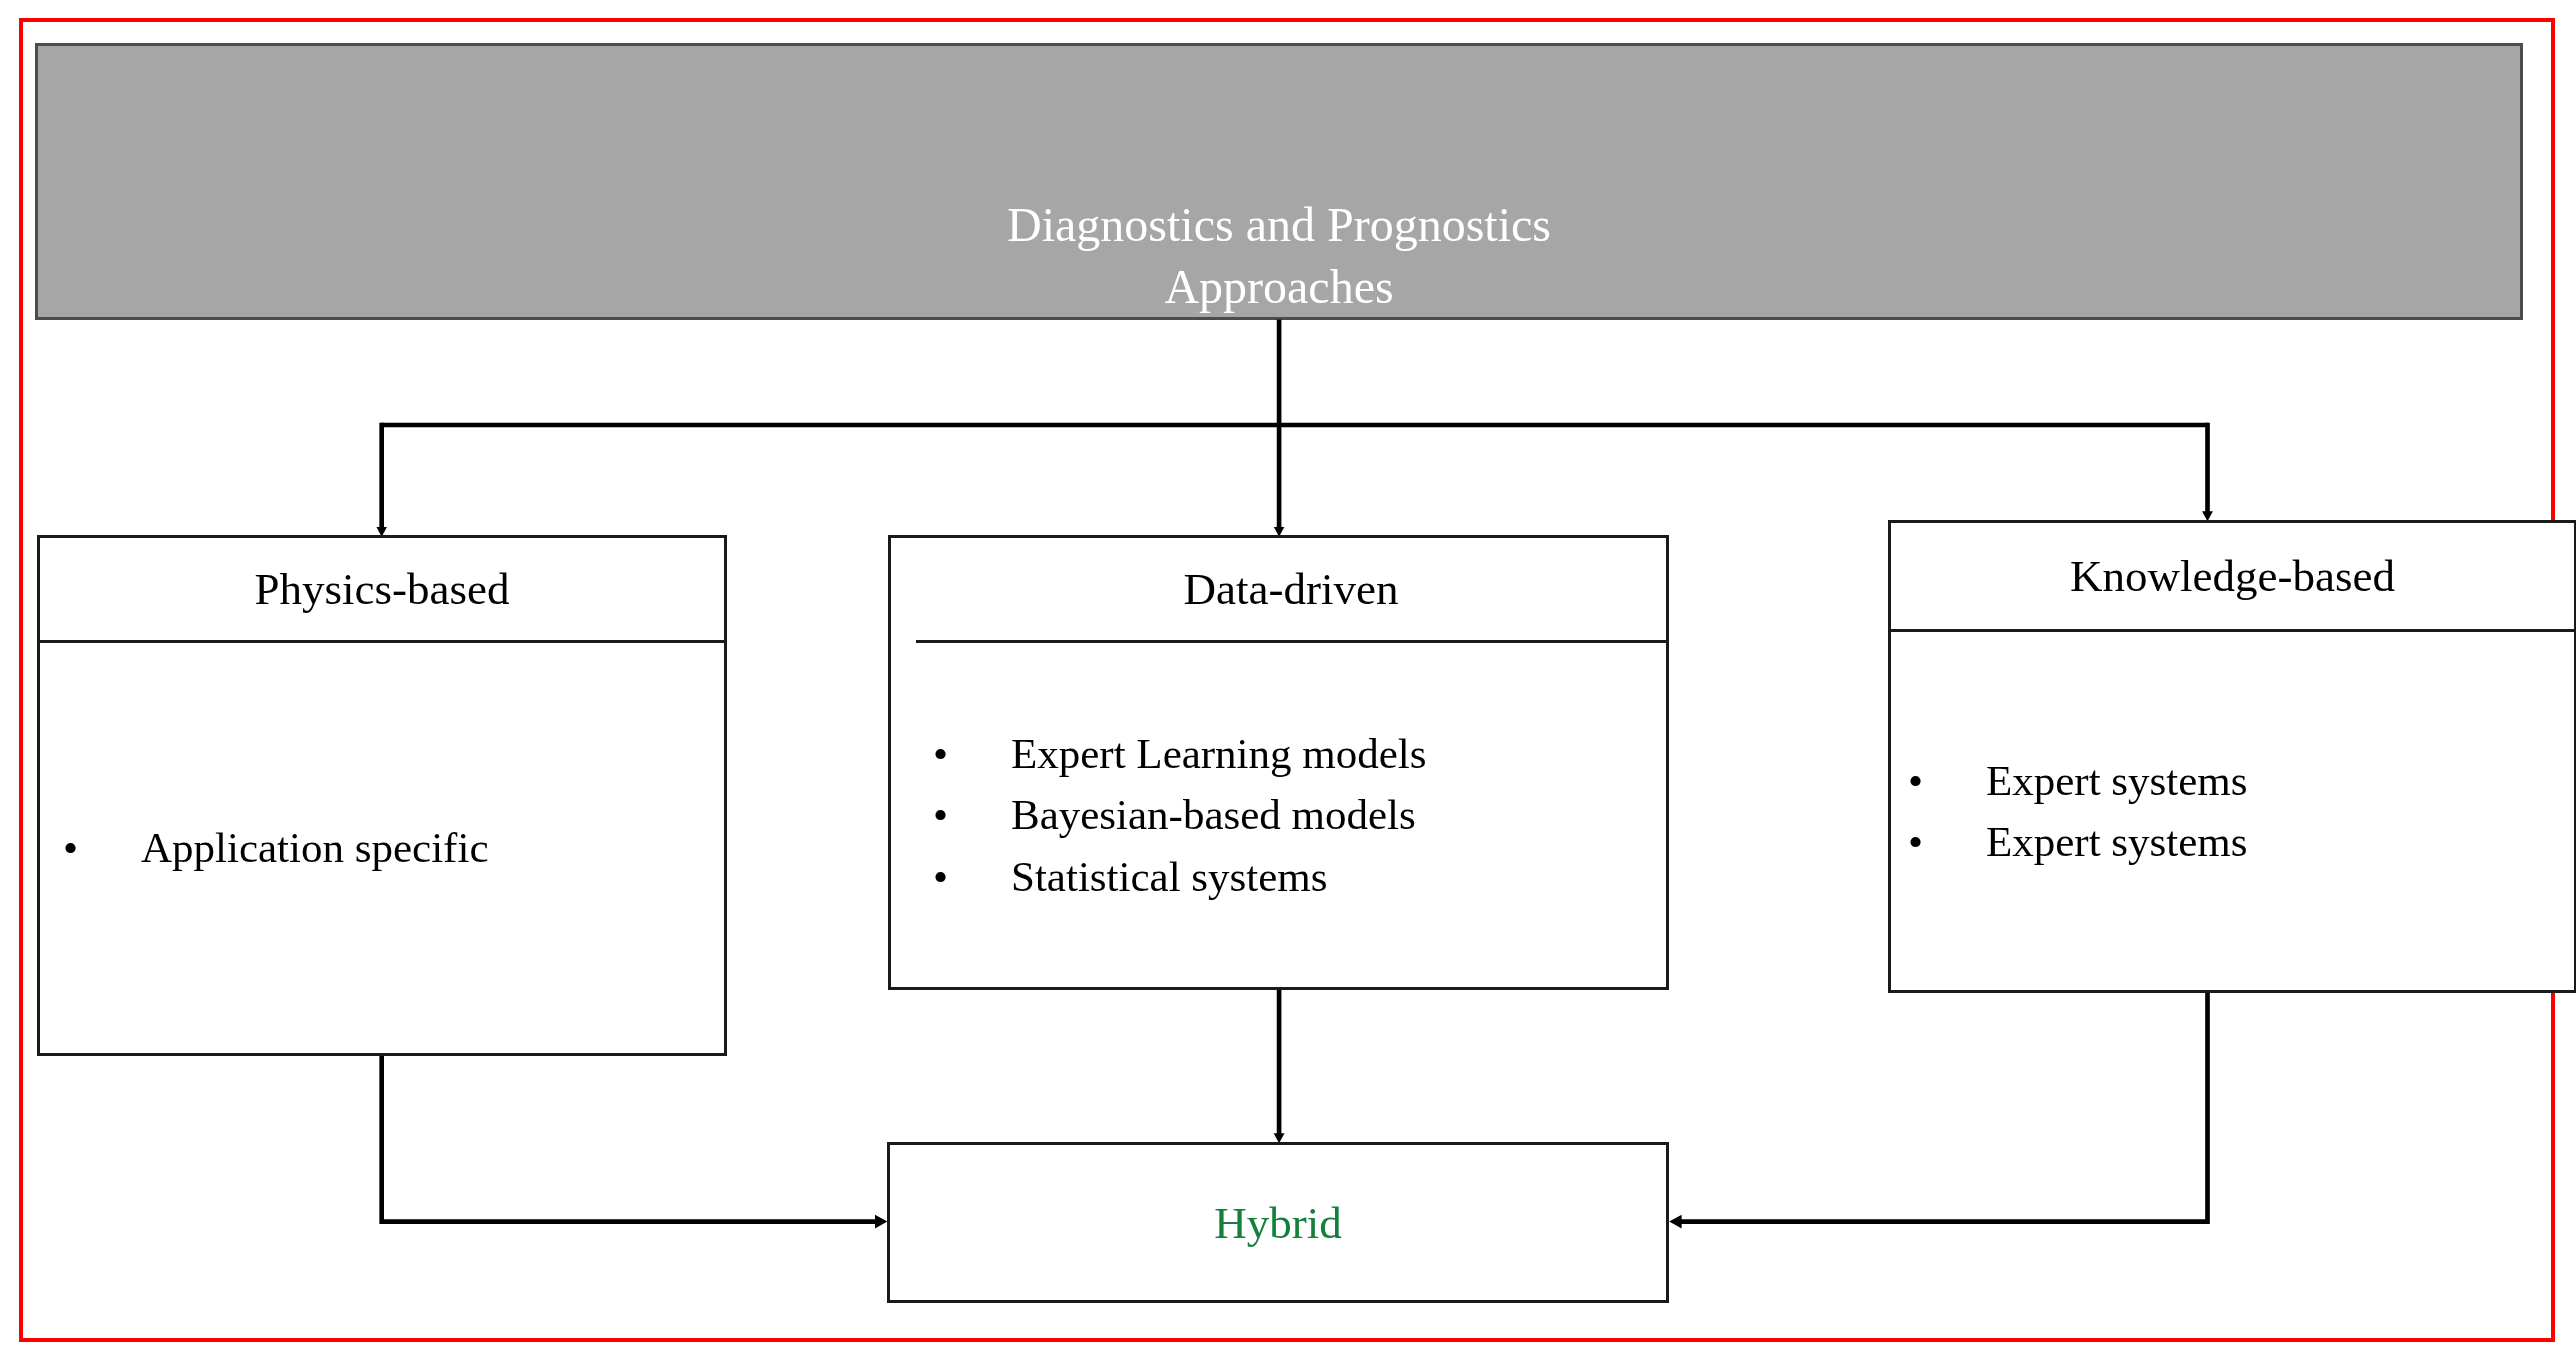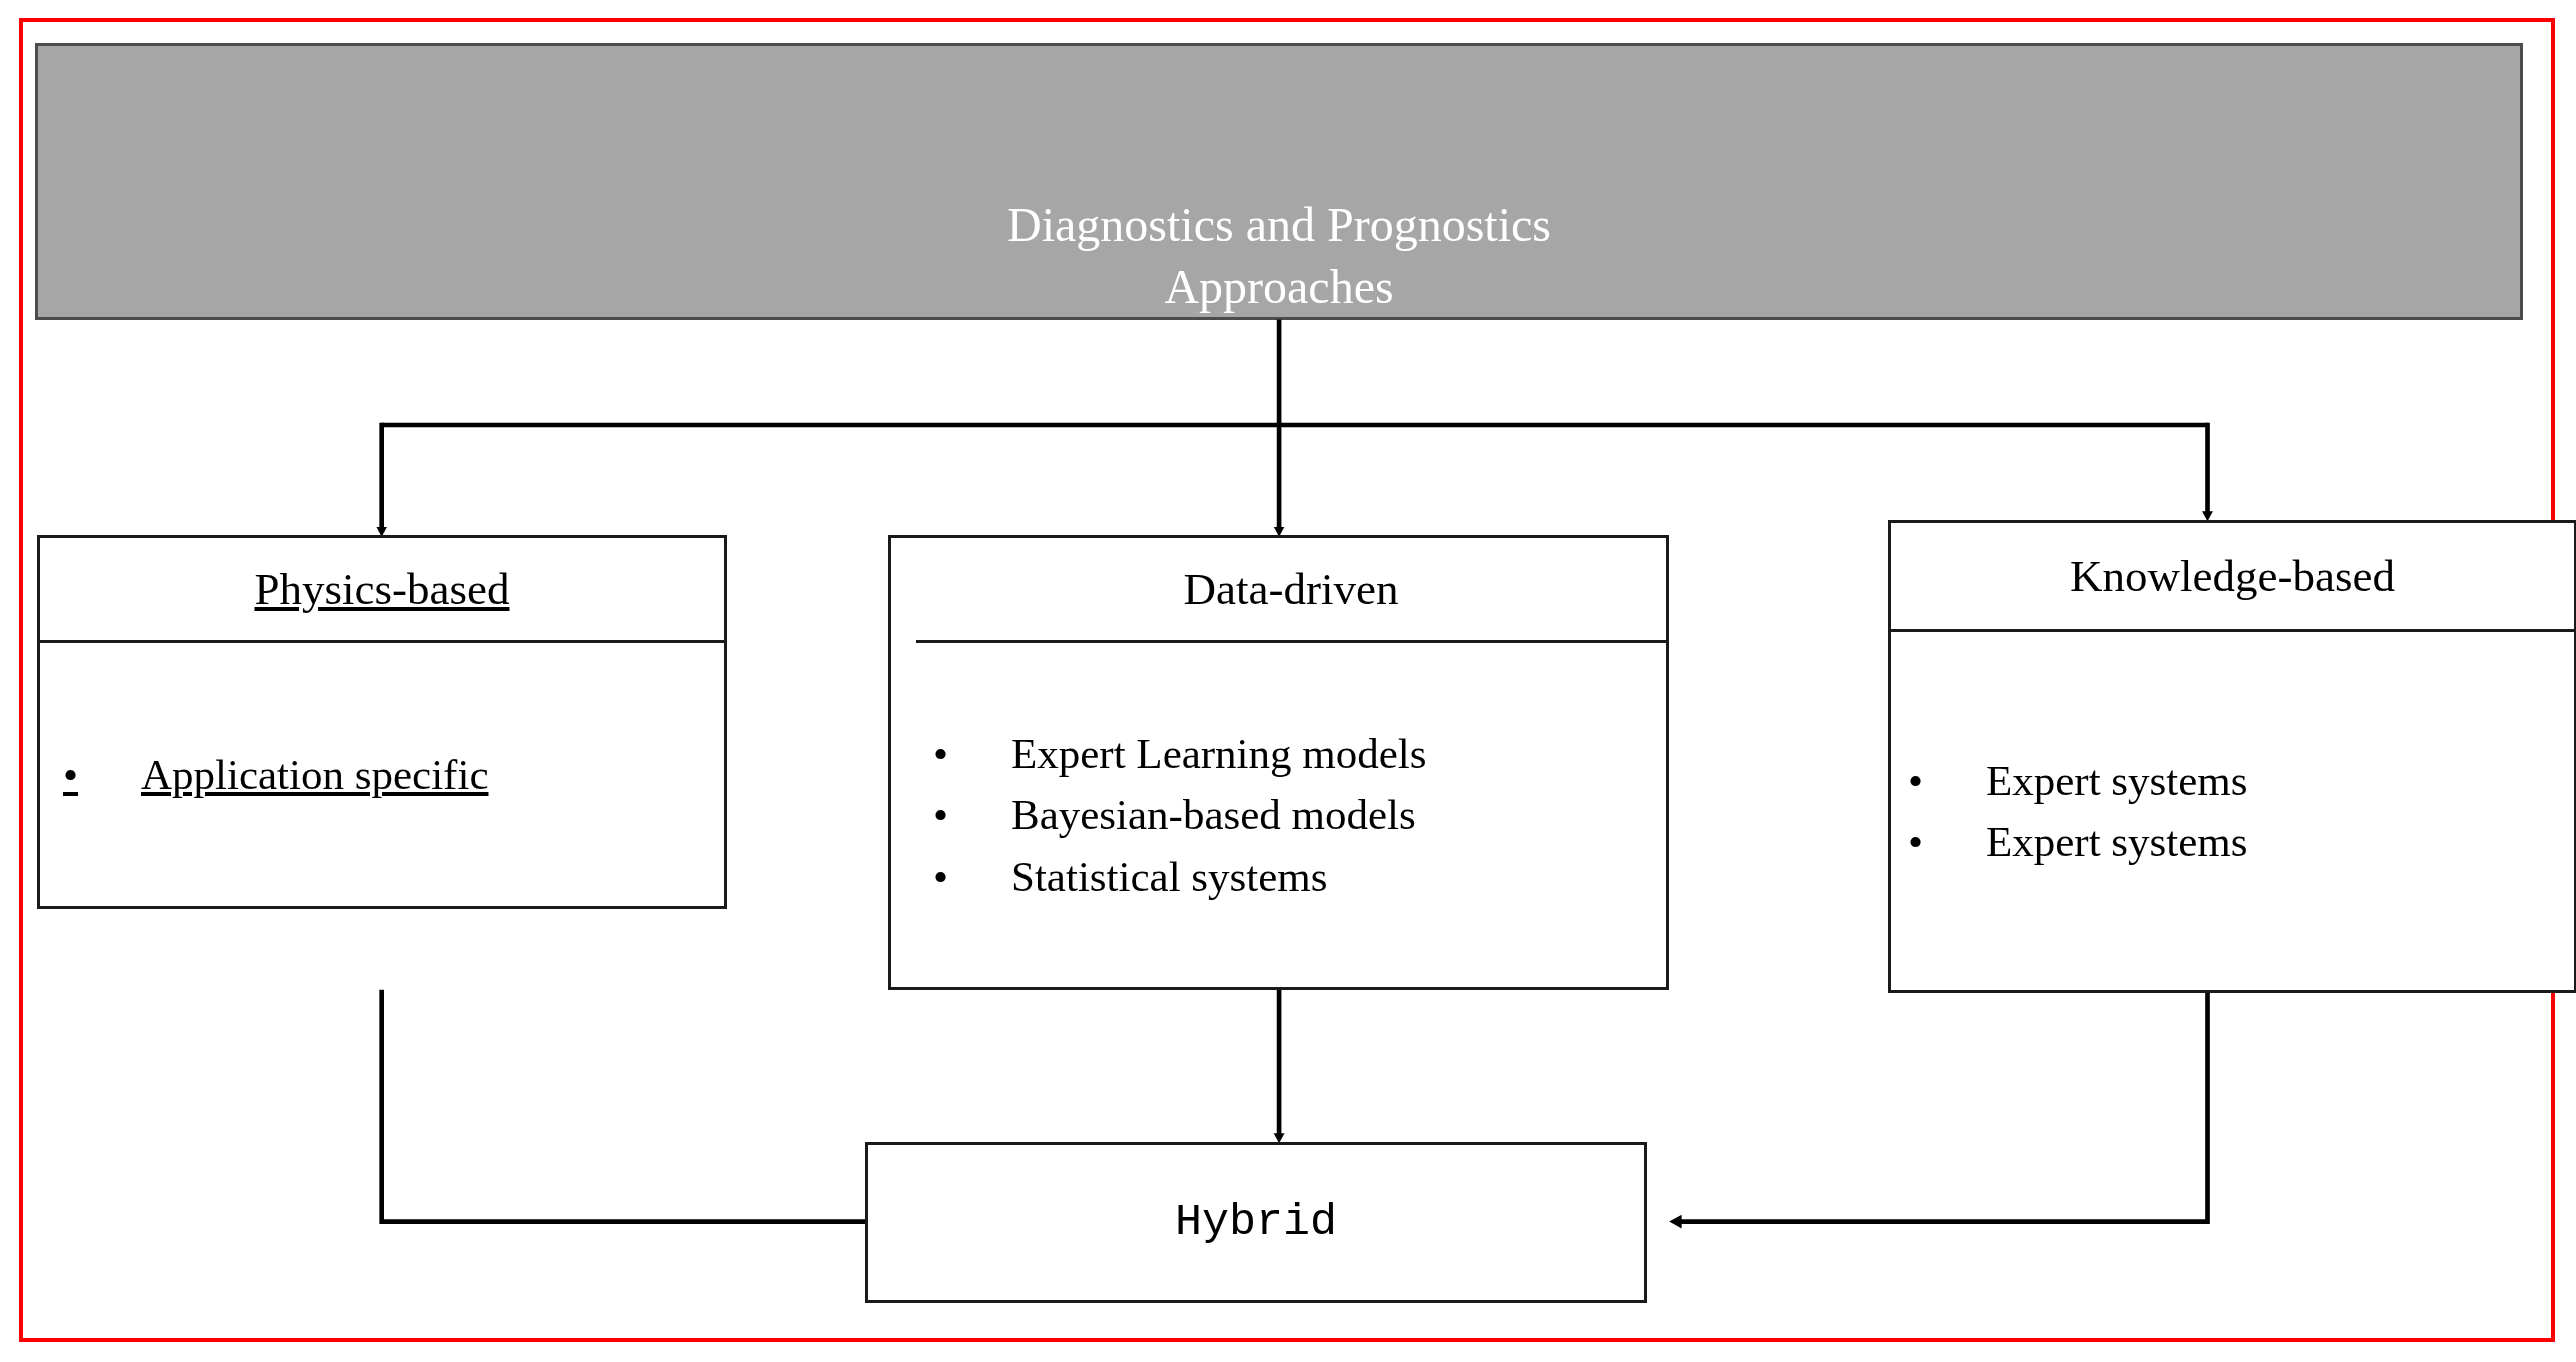--- a/index.html
+++ b/index.html
@@ -92,43 +92,42 @@
     width: 78px;
     text-align: left;
     font-size: 43px;
     line-height: 1;
   }
   .bullet-list li .txt {
     flex: 1 1 auto;
     white-space: nowrap;
   }
   
-  #box-physics   { left: 37px;   top: 535px; width: 690px;  height: 374px; text-decoration: underline; }
+  #box-physics   { left: 37px;   top: 535px; width: 690px;  height: 521px; }
   #box-physics   .cat-head { height: 105px; }
   #box-physics   .cat-body { padding-left: 23px; }
   #box-data      { left: 888px; top: 535px; width: 781px; height: 455px; padding-left: 25px; }
   #box-data      .cat-head { height: 105px; }
   #box-knowledge { left: 1888px; top: 520px; width: 689px;  height: 473px; }
   #box-knowledge .cat-head { height: 109px; }
   
   #box-hybrid {
     position: absolute;
-    left: 865px;
+    left: 887px;
     top: 1142px;
     width: 782px;
     height: 161px;
     box-sizing: border-box;
     background: #ffffff;
     border: 3.1px solid #1a1a1a;
     display: flex;
     align-items: center;
     justify-content: center;
     font-size: 45px;
-    color: #000000;
-    font-family: Liberation Mono, monospace;
+    color: #15803d;
   }
   
   #wires {
     position: absolute;
     left: 0;
     top: 0;
     width: 2576px;
     height: 1362px;
     pointer-events: none;
   }

